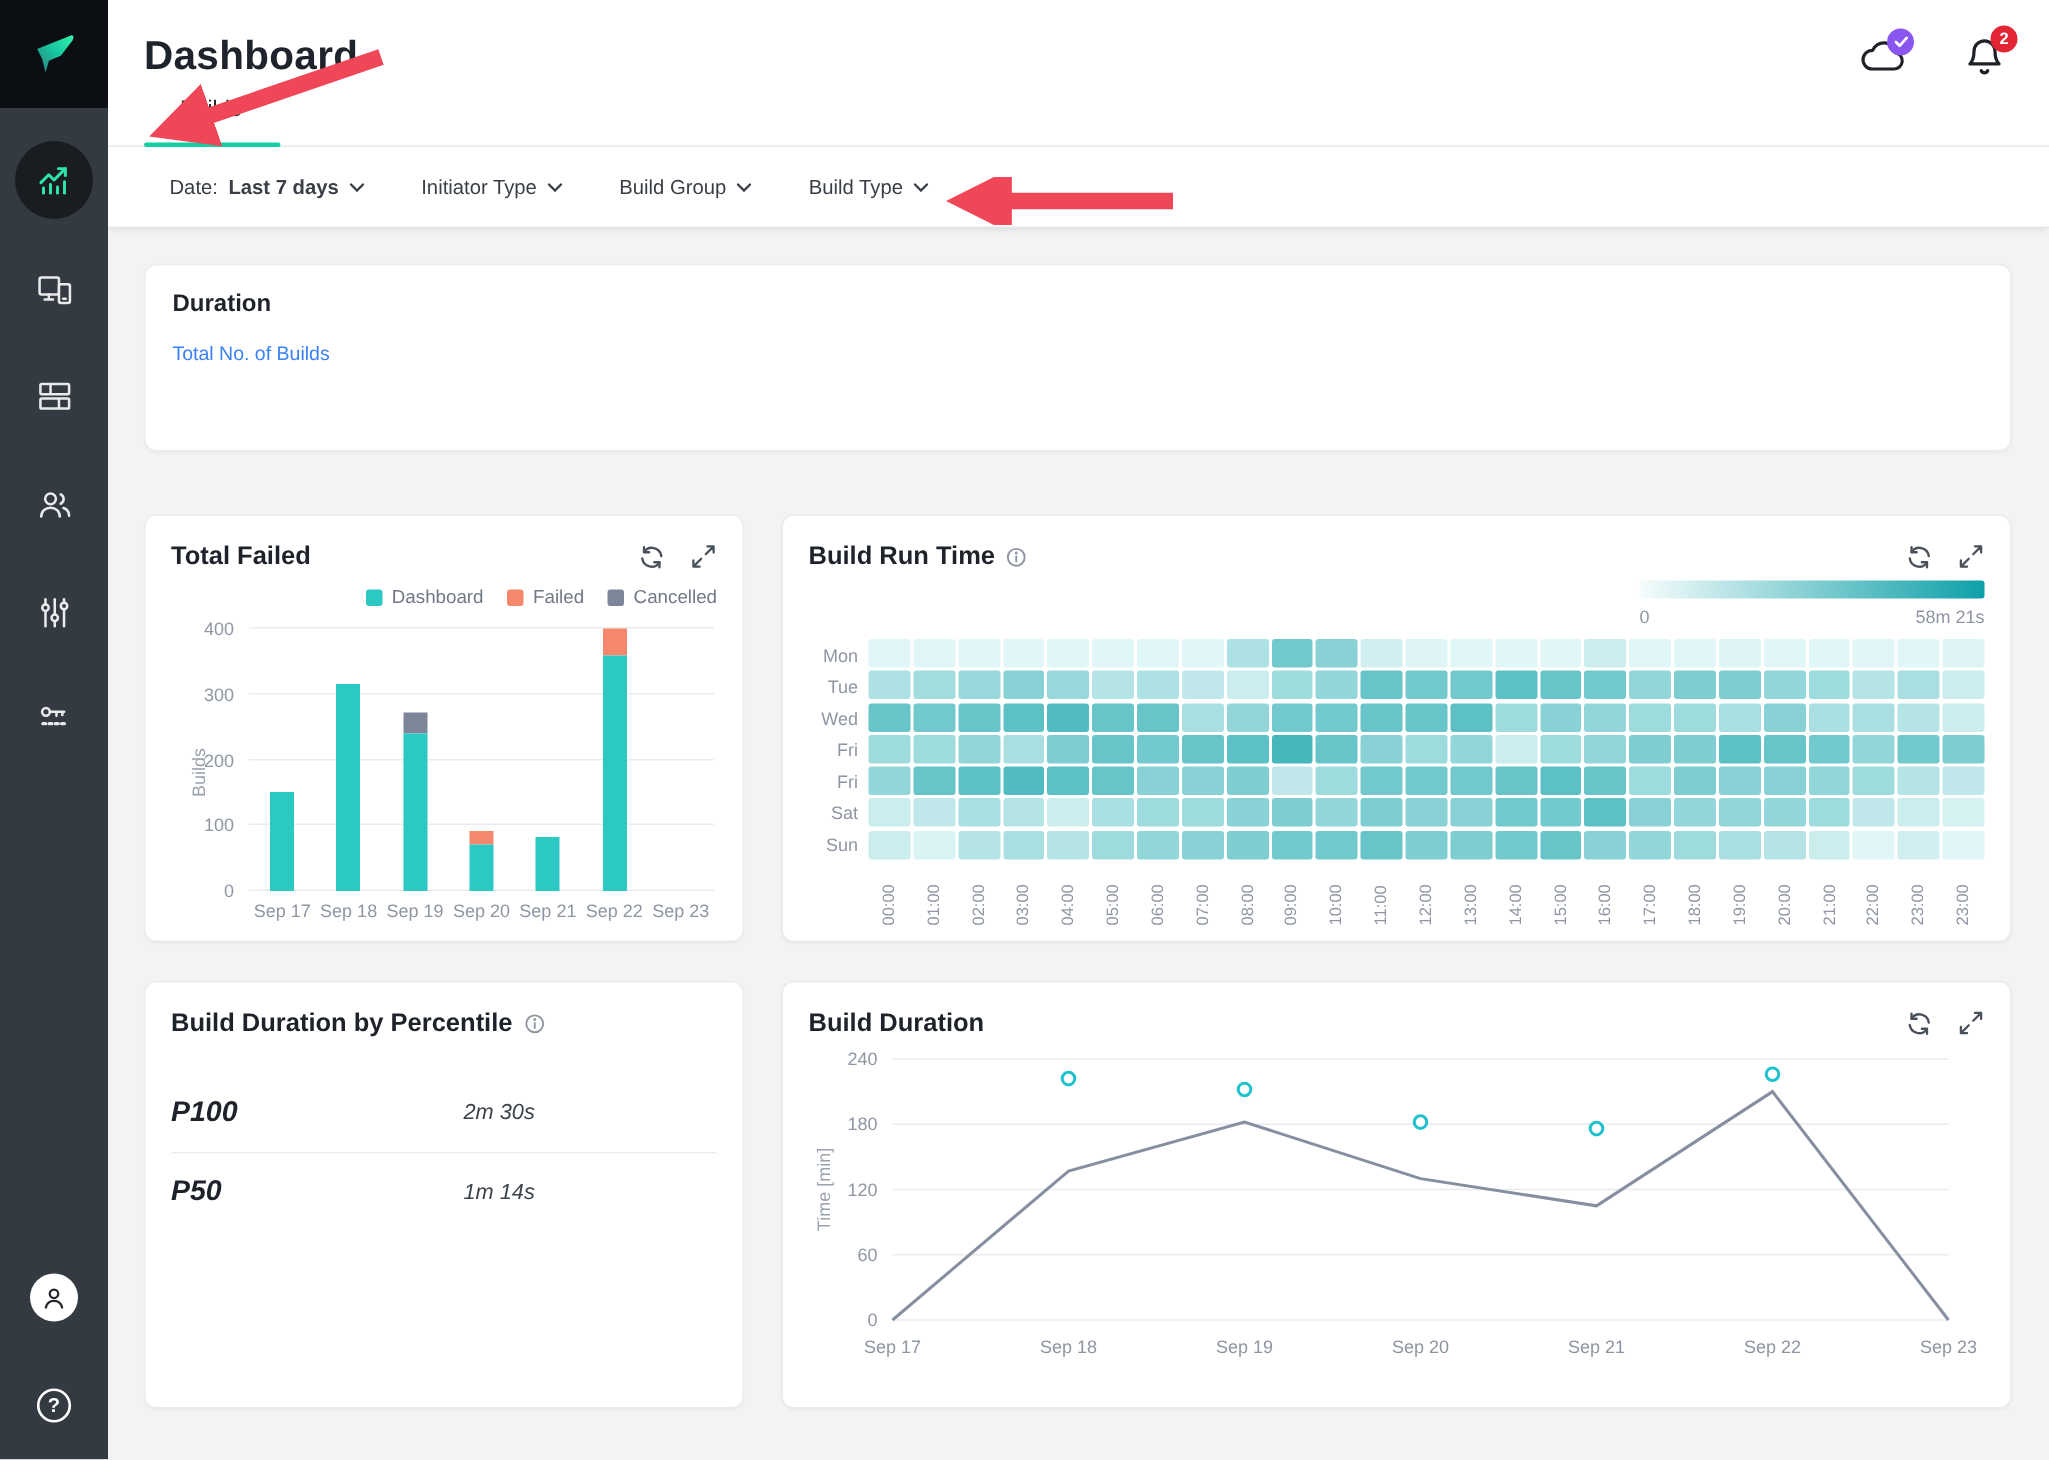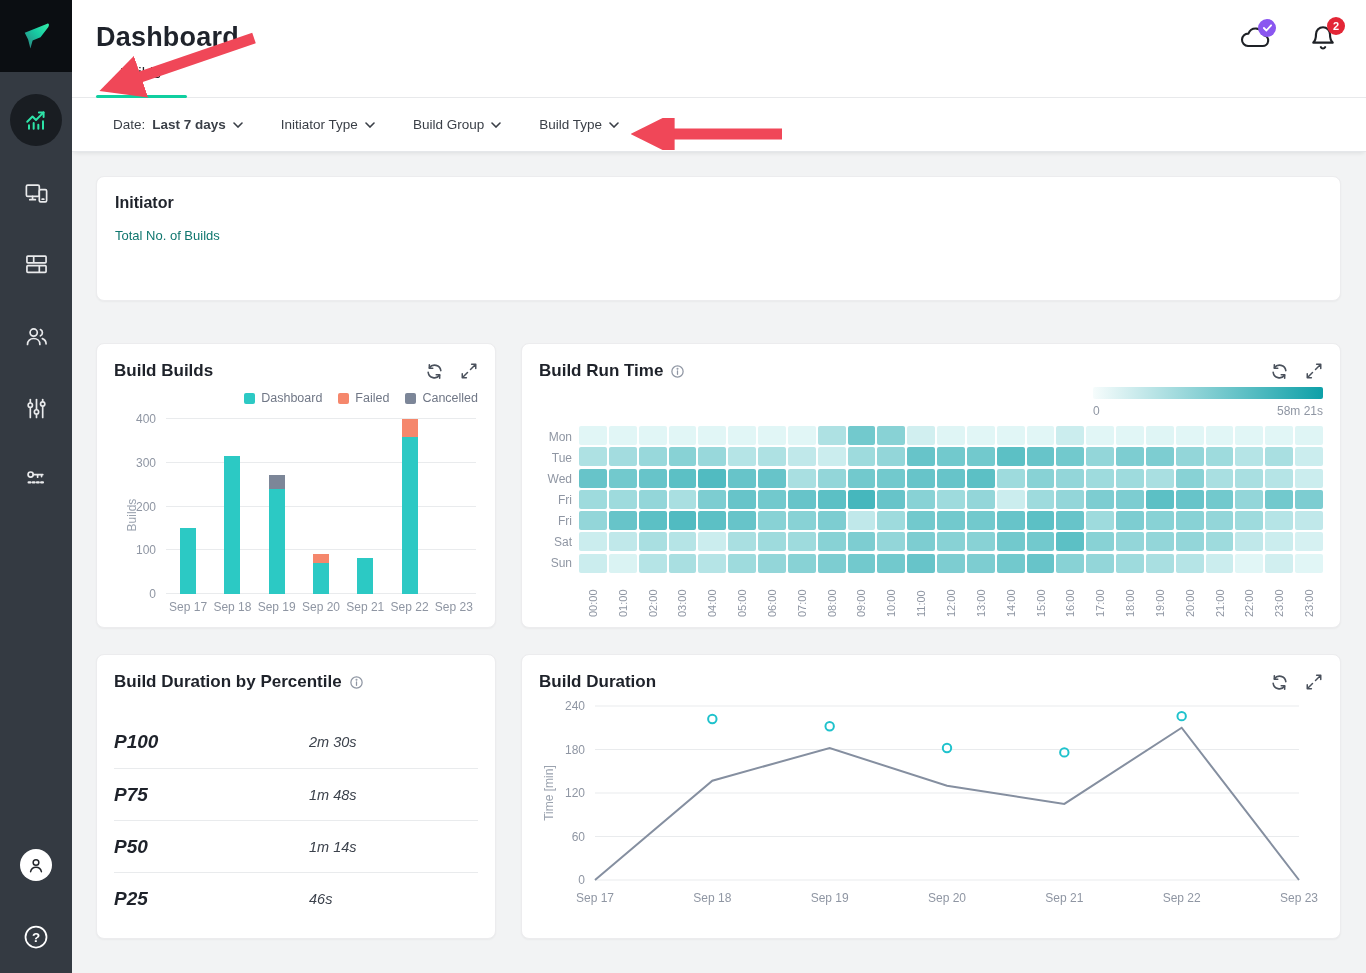--- a/index.html
+++ b/index.html
@@ -34,21 +34,21 @@
   .filter-chip b { font-weight:700; }
 
   
   .content { padding:24px 25px 0 24px; }
   .card { background:#fff; border:1px solid #ececee; border-radius:8px; box-shadow:0 1px 2px rgba(20,24,31,.04); }
   .overview-card { width:1245px; height:125px; padding:17px 18px; margin-bottom:42px; }
   .overview-title { font-size:16px; font-weight:700; color:#1f232b; }
   .stats-row { display:flex; margin-top:14px; }
   .stat { width:50%; padding-top:2px; }
   .stat + .stat { border-left:1px solid #e8eaec; padding-left:18px; }
-  .stat-label { font-size:13px; color:#0f766e; }
+  .stat-label { font-size:13px; color:#3b82f6; }
   .stat-value { font-size:26px; font-weight:700; color:#1e222a; margin-top:9px; letter-spacing:.2px; }
 
   .cards-row { display:flex; gap:25px; margin-bottom:26px; }
   .card-sm { width:400px; height:285px; padding:17px 17px; }
   .card-lg { width:820px; height:285px; padding:17px 17px; }
   .card-head { display:flex; justify-content:space-between; align-items:center; }
   .card-title-wrap { display:flex; align-items:center; gap:7px; }
   .card-title { font-size:17px; font-weight:700; color:#1e222a; }
   .card-actions { display:flex; gap:16px; align-items:center; }
   .card-actions .act { cursor:pointer; display:flex; }
@@ -248,33 +248,33 @@
           <svg width="10" height="6" viewBox="0 0 10 6" fill="none" stroke="#3a3f47" stroke-width="1.6" stroke-linecap="round">
               <path d="M1 1 l4 4 4-4"></path>
             </svg>
         </div>
       </div>
     </div>
 
     <div class="content">
 
       <section class="card overview-card">
-        <div class="overview-title">Initiator</div>
+        <div class="overview-title">Duration</div>
         <div class="stats-row">
           <div class="stat">
             <div class="stat-label">Total No. of Builds</div>
           </div>
         </div>
       </section>
 
       <div class="cards-row">
         <section class="card card-sm">
           <div class="card-head">
             <div class="card-title-wrap">
-              <span class="card-title">Build Builds</span>
+              <span class="card-title">Total Failed</span>
             </div>
             <div class="card-actions">
               <span class="act">
                 <svg width="19" height="19" viewBox="0 0 24 24" fill="none" stroke="#4a515c" stroke-width="2" stroke-linecap="round" stroke-linejoin="round">
                     <path d="M20 11 a8 8 0 0 0-14.5-3.5"></path>
                     <path d="M5.5 3.5 v4.3 h4.3"></path>
                     <path d="M4 13 a8 8 0 0 0 14.5 3.5"></path>
                     <path d="M18.5 20.5 v-4.3 h-4.3"></path>
                   </svg>
               </span>
@@ -630,30 +630,22 @@
                   <circle cx="12" cy="7.5" r="0.6" fill="#8f96a3"></circle>
                 </svg>
             </div>
           </div>
           <div class="pct-rows">
             <div class="pct-row">
               <span class="pct-label">P100</span>
               <span class="pct-value">2m 30s</span>
             </div>
             <div class="pct-row">
-              <span class="pct-label">P75</span>
-              <span class="pct-value">1m 48s</span>
-            </div>
-            <div class="pct-row">
               <span class="pct-label">P50</span>
               <span class="pct-value">1m 14s</span>
-            </div>
-            <div class="pct-row">
-              <span class="pct-label">P25</span>
-              <span class="pct-value">46s</span>
             </div>
           </div>
         </section>
 
         <section class="card card-lg">
           <div class="card-head">
             <div class="card-title-wrap">
               <span class="card-title">Build Duration</span>
             </div>
             <div class="card-actions">

